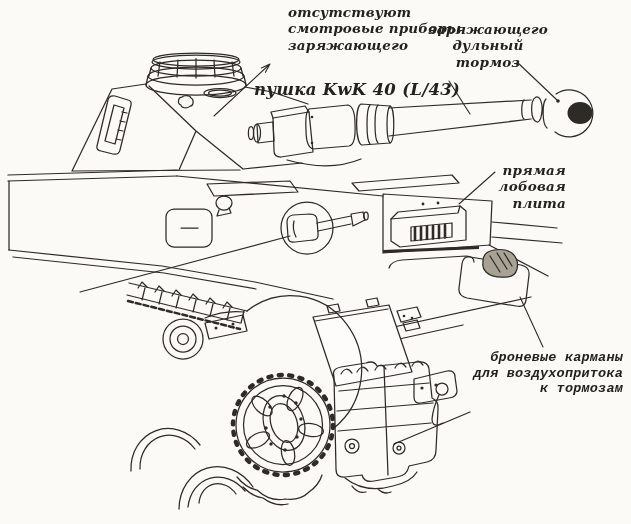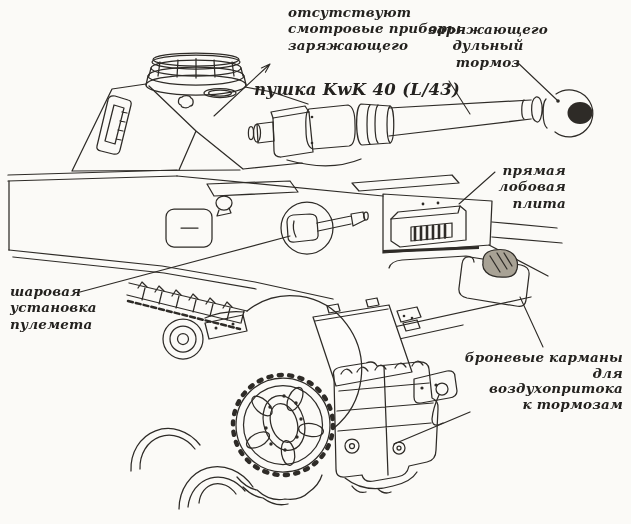--- a/index.html
+++ b/index.html
@@ -20,21 +20,21 @@
     color:#24221f;
     font-size:13.5px;line-height:1.22;
     white-space:pre-line;
     letter-spacing:.2px;
   }
   #lbl-loader{left:288px;top:4px;}
   #lbl-muzzle{left:420px;top:21px;width:136px;text-align:center;}
   #lbl-gun{left:254px;top:59px;font-size:16.5px;letter-spacing:.3px;margin-top:21px;}
   #lbl-front-plate{left:448px;top:162px;width:118px;text-align:right;}
   #lbl-ball-mount{left:10px;top:283px;}
-  #lbl-air-pockets{left:458px;top:350px;width:165px;text-align:right;line-height:1.15;}
+  #lbl-air-pockets{left:458px;top:350px;width:165px;text-align:right;line-height:1.15;font-family:Liberation Mono, monospace;}
 </style>
 </head>
 <body>
 
 <div class="figure">
 
   <svg class="drawing" width="631" height="524" viewBox="0 0 631 524">
     <g stroke="#2e2b27" stroke-width="1.25" fill="none" stroke-linecap="round" stroke-linejoin="round">
 
       <g>
@@ -205,19 +205,16 @@
   </svg>
 
   <div class="lbl" id="lbl-loader">отсутствуют
 смотровые приборы
 заряжающего</div>
   <div class="lbl" id="lbl-muzzle">заряжающего
 дульный тормоз</div>
   <div class="lbl" id="lbl-gun">пушка KwK 40 (L/43)</div>
   <div class="lbl" id="lbl-front-plate">прямая лобовая
 плита</div>
-  <div class="lbl" id="lbl-ball-mount">шаровая
-установка
-пулемета</div>
   <div class="lbl" id="lbl-air-pockets">броневые карманы
 для воздухопритока
 к тормозам</div>
 </div>
 
 </body></html>

